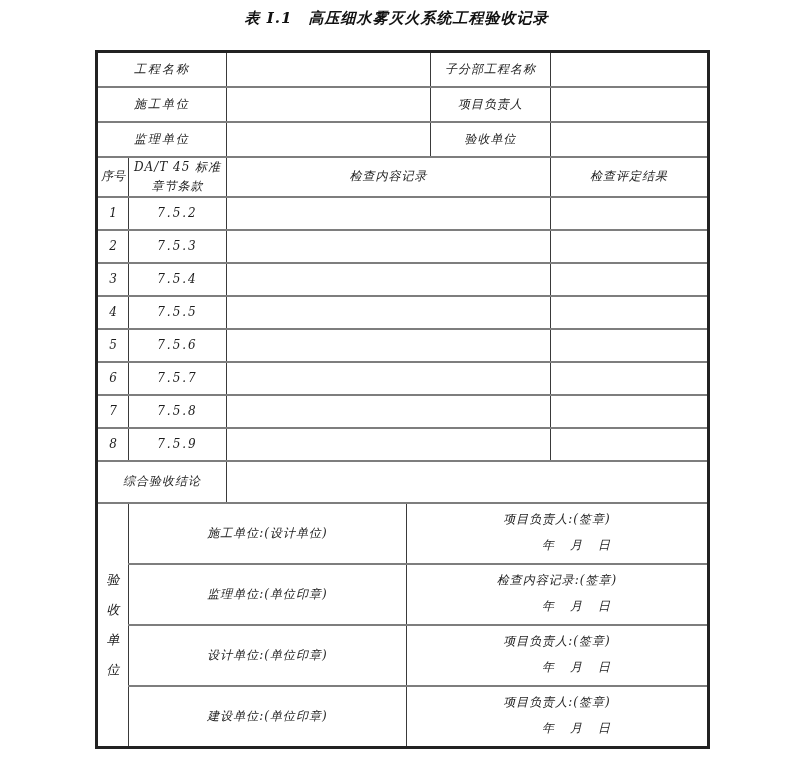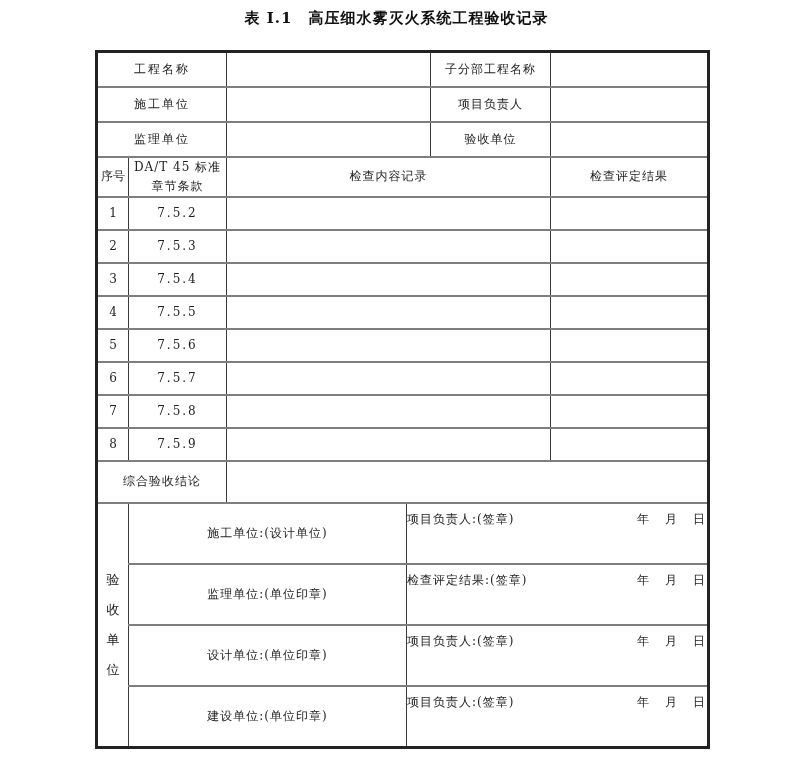--- a/index.html
+++ b/index.html
@@ -8,20 +8,21 @@
     background: #ffffff;
   }
   .page {
     position: relative;
     width: 793px;
     height: 761px;
     background: #ffffff;
     overflow: hidden;
     font-family: "DejaVu Serif", "Liberation Serif", serif;
     color: #1d1d1d;
+    font-style: italic;
   }
   .doc-title {
     margin: 9px 0 0 0;
     text-align: center;
     font-size: 15px;
     font-weight: bold;
     letter-spacing: 1px;
     color: #111111;
   }
   table.form {
@@ -63,20 +64,21 @@
     line-height: 30px;
     font-size: 13px;
     letter-spacing: 0;
   }
   .unit-cell { letter-spacing: 1px; }
   .sig-cell { padding: 0; }
   .sig {
     box-sizing: border-box;
     height: 59px;
     display: flex;
+    flex-direction: column;
     justify-content: space-between;
     padding: 7px 0 9px 0;
   }
   .sig-name { text-align: center; letter-spacing: 1px; }
   .sig-date { text-align: center; padding-left: 40px; letter-spacing: 2px; }
 </style>
 </head>
 <body>
 
 <div class="page">
@@ -186,21 +188,21 @@
         <div class="sig">
           <div class="sig-name">项目负责人:(签章)</div>
           <div class="sig-date">年　月　日</div>
         </div>
       </td>
     </tr>
     <tr class="accept-row">
       <td colspan="2" class="unit-cell">监理单位:(单位印章)</td>
       <td colspan="3" class="sig-cell">
         <div class="sig">
-          <div class="sig-name">检查评定结果:(签章)</div>
+          <div class="sig-name">检查内容记录:(签章)</div>
           <div class="sig-date">年　月　日</div>
         </div>
       </td>
     </tr>
     <tr class="accept-row">
       <td colspan="2" class="unit-cell">设计单位:(单位印章)</td>
       <td colspan="3" class="sig-cell">
         <div class="sig">
           <div class="sig-name">项目负责人:(签章)</div>
           <div class="sig-date">年　月　日</div>

